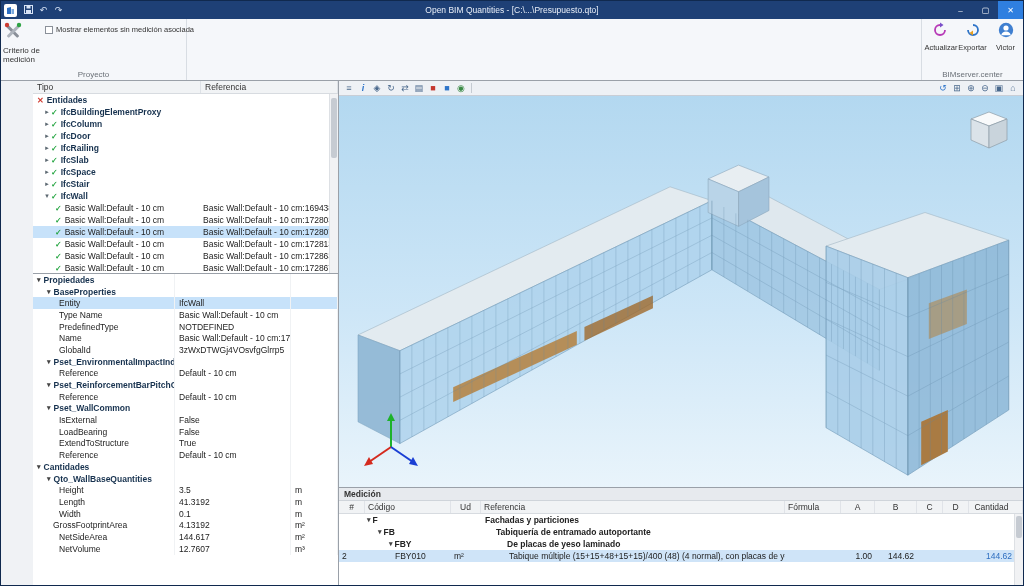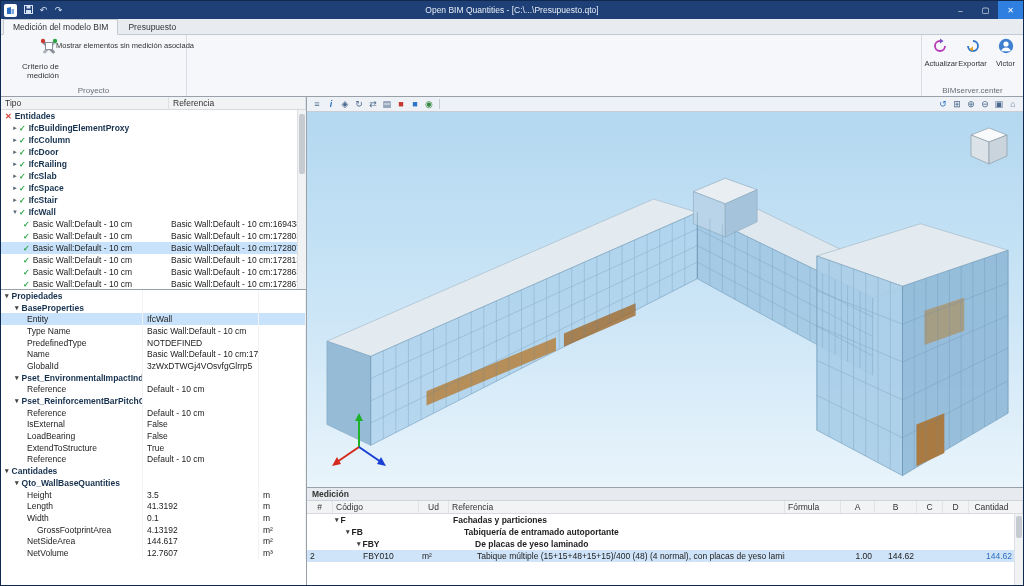--- a/index.html
+++ b/index.html
@@ -17,31 +17,31 @@
 
   
   .tabstrip { height:16px; background:#e8ecf1; border-bottom:1px solid #c3c9d1; display:flex; padding-left:2px; flex:0 0 auto; }
   .tab { display:flex; align-items:center; padding:0 9px; font-size:8.5px; color:#333; border:1px solid transparent; margin-bottom:-1px; }
   .tab.active { background:#f5f7fa; border-color:#c3c9d1; border-bottom-color:#f5f7fa; }
   .ribbon { height:62px; background:#f5f7fa; border-bottom:1px solid #9aa0a8; display:flex; position:relative; flex:0 0 auto; }
   .rgroup { position:relative; height:100%; }
   .rgroup-left { width:186px; border-right:1px solid #d8dde3; }
   .rgroup-right { width:102px; border-left:1px solid #d8dde3; margin-left:auto; }
   .rgroup-label { position:absolute; bottom:1px; left:0; right:0; text-align:center; font-size:8px; color:#6a7077; }
-  .big-btn { position:absolute; left:2px; top:2px; width:56px; text-align:right; }
+  .big-btn { position:absolute; left:2px; top:2px; width:56px; text-align:left; }
   .big-btn .blabel { font-size:8px; line-height:9px; color:#333; margin-top:1px; }
   .chkrow { position:absolute; left:44px; top:6px; display:flex; align-items:center; gap:3px; }
   .chkbox { width:8px; height:8px; border:1px solid #8a9099; background:#fff; flex:0 0 auto; }
   .chklabel { font-size:7.5px; color:#333; white-space:nowrap; }
   .ractions { display:flex; justify-content:center; gap:3px; padding-top:3px; }
   .raction { width:30px; text-align:center; }
   .raction .blabel { font-size:7.5px; color:#333; margin-top:1px; }
 
   
-  .main { flex:1; display:flex; min-height:0; }
+  .main { flex:1; display:flex; min-height:0;margin-left:32px; }
   .left-col { width:306px; border-right:1px solid #9aa0a8; display:flex; flex-direction:column; background:#fff; flex:0 0 auto; }
   .panel-head { height:13px; background:#f1f3f5; border-bottom:1px solid #d7dbe0; display:flex; font-size:8.5px; color:#333; flex:0 0 auto; }
   .panel-head .hc { padding:1px 4px; border-right:1px solid #dde1e6; white-space:nowrap; overflow:hidden; }
 
   
   .tree-panel { height:193px; border-bottom:1px solid #9aa0a8; display:flex; flex-direction:column; position:relative; }
   .hc-tipo { width:168px; } .hc-ref { flex:1; }
   .tree-rows { flex:1; overflow:hidden; position:relative; }
   .trow { height:12px; display:flex; align-items:center; font-size:8.5px; color:#222; white-space:nowrap; }
   .trow.sel { background:#c7e2fa; }
@@ -116,24 +116,20 @@
     <div class="qa-btn">↶</div>
     <div class="qa-btn">↷</div>
     <div class="tb-title">Open BIM Quantities - [C:\...\Presupuesto.qto]</div>
     <div class="tb-right">
       <div class="wbtn">–</div>
       <div class="wbtn">▢</div>
       <div class="wbtn close">✕</div>
     </div>
   </div>
 
-  <div class="tabstrip">
-    <div class="tab active">Medición del modelo BIM</div>
-    <div class="tab">Presupuesto</div>
-  </div>
 
   <div class="ribbon">
     <div class="rgroup rgroup-left">
       <div class="big-btn">
         <svg width="20" height="20">
           <rect x="2" y="9" width="16" height="3" rx="1" fill="#8a9099" transform="rotate(45 10 10)"></rect>
           <rect x="2" y="9" width="16" height="3" rx="1" fill="#aeb4bc" transform="rotate(-45 10 10)"></rect>
           <circle cx="16" cy="4" r="2.2" fill="#2ea344"></circle>
           <circle cx="4" cy="4" r="2.2" fill="#cc3b30"></circle>
         </svg>
@@ -323,20 +319,28 @@
               </div>
               <div></div>
               <div></div>
             </div>
             <div class="prow">
               <div style="padding-left: 26px;">Reference</div>
               <div>Default - 10 cm</div>
               <div></div>
             </div>
             <div class="prow">
+              <div class="pgroup" style="padding-left: 14px;">
+                <span class="ptri">▾</span>
+                <span>Pset_WallCommon</span>
+              </div>
+              <div></div>
+              <div></div>
+            </div>
+            <div class="prow">
               <div style="padding-left: 26px;">IsExternal</div>
               <div>False</div>
               <div></div>
             </div>
             <div class="prow">
               <div style="padding-left: 26px;">LoadBearing</div>
               <div>False</div>
               <div></div>
             </div>
             <div class="prow">
@@ -374,21 +378,21 @@
               <div style="padding-left: 26px;">Length</div>
               <div>41.3192</div>
               <div>m</div>
             </div>
             <div class="prow">
               <div style="padding-left: 26px;">Width</div>
               <div>0.1</div>
               <div>m</div>
             </div>
             <div class="prow">
-              <div style="padding-left: 36px;">GrossFootprintArea</div>
+              <div style="padding-left: 20px;">GrossFootprintArea</div>
               <div>4.13192</div>
               <div>m²</div>
             </div>
             <div class="prow">
               <div style="padding-left: 26px;">NetSideArea</div>
               <div>144.617</div>
               <div>m²</div>
             </div>
             <div class="prow">
               <div style="padding-left: 26px;">NetVolume</div>

